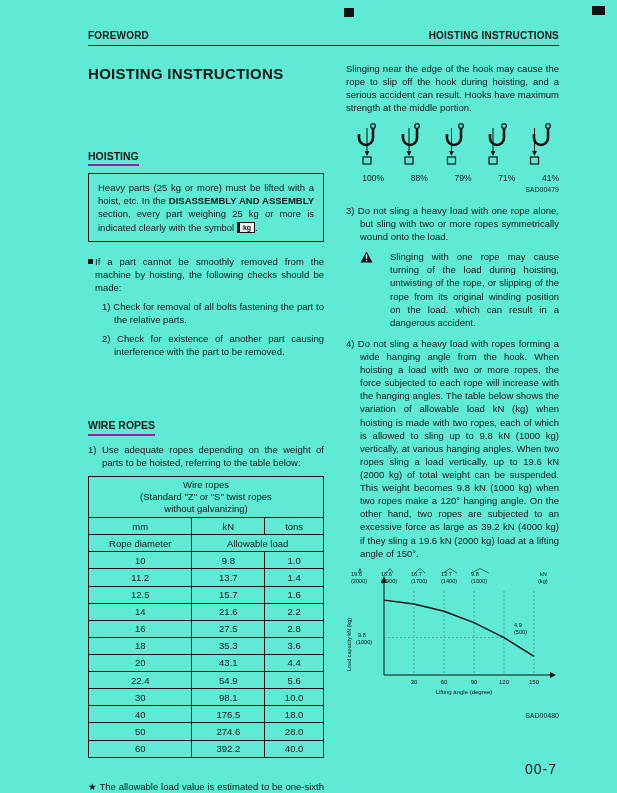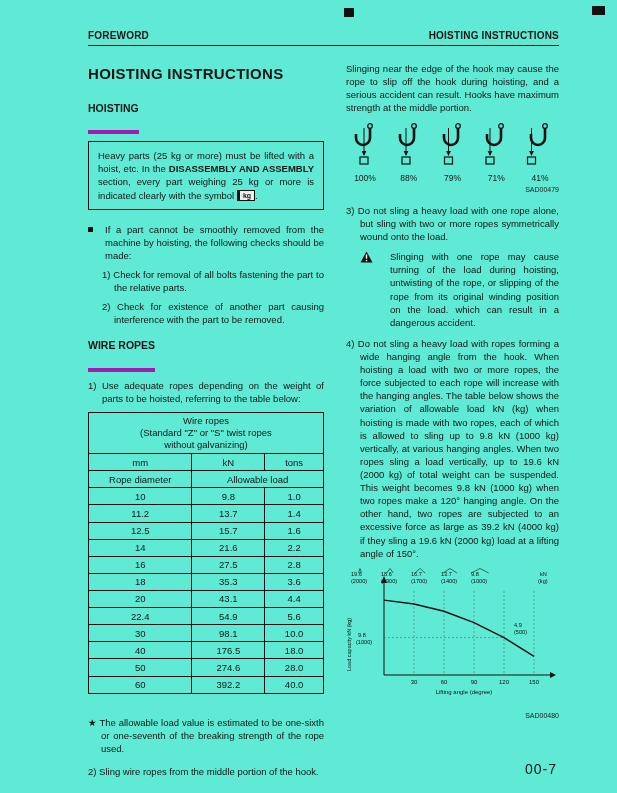--- a/index.html
+++ b/index.html
@@ -23,51 +23,51 @@
   .running-header{
     display:flex;justify-content:space-between;align-items:flex-end;
     font-weight:bold;font-size:10px;letter-spacing:.2px;
     border-bottom:1.6px solid #111;padding-bottom:4px;
   }
   .columns{display:flex;gap:22px;margin-top:16px;}
   .col-left{width:236px;flex:none;font-size:9.5px;line-height:1.38;}
   .col-right{width:213px;flex:none;font-size:9.5px;line-height:1.38;}
   h1.title{font-size:15px;margin:2px 0 16px;letter-spacing:.3px;}
   .sect{font-size:10.5px;font-weight:bold;margin:12px 0 7px;}
-  .sect .u{display:inline-block;border-bottom:4px solid #a21caf;padding-bottom:15px;}
+  .sect .u{display:inline-block;border-bottom:2px solid #a21caf;padding-bottom:1px;margin-top:48px;}
   .notice-box{
     border:1.5px solid #111;
     padding:7px 9px;margin:2px 0 13px;
     text-align:justify;
   }
   .kg-symbol{
     display:inline-block;border:1px solid #111;
     font-size:7px;font-weight:bold;line-height:9px;
     padding:0 3px;vertical-align:1px;background:#eee;
     border-left:3px solid #111;
   }
   .para{margin:0 0 8px;text-align:justify;}
-  .bullet-row{display:flex;gap:12px;margin:0 0 6px;}
+  .bullet-row{display:flex;gap:2px;margin:0 0 6px;}
   .sq-bullet{width:5px;height:5px;background:#111;flex:none;margin-top:4px;}
   .hang{margin:0 0 7px;padding-left:14px;text-indent:-14px;text-align:justify;}
   .hang2{padding-left:26px;text-indent:-12px;margin:0 0 6px;text-align:justify;}
   table.rope-table{
     border-collapse:collapse;width:100%;
     font-size:9.5px;margin:4px 0 8px;
   }
   table.rope-table td,table.rope-table th{
     border:1px solid #111;text-align:center;padding:1.5px 3px;
     font-weight:normal;
   }
   table.rope-table{border:1.5px solid #111;}
   .tbl-title{line-height:1.3;padding:3px 2px;}
   .star-note{margin:22px 0 10px;padding-left:13px;text-indent:-13px;text-align:justify;}
   .fig-code{font-size:7px;text-align:right;margin:1px 0 9px;color:#222;}
   .hook-row{display:flex;justify-content:space-between;margin:4px 0 0;}
-  .hook-cell{width:38px;text-align:center;}
+  .hook-cell{width:38px;text-align:right;}
   .hook-pct{font-size:8.5px;margin-top:1px;}
   .warning{display:flex;gap:17px;padding-left:14px;margin:0 0 8px;}
   .warning .wtxt{margin:0;text-align:justify;}
   .warn-icon{flex:none;margin-top:1px;}
   .chart-block{margin-top:4px;}
   .page-number{
     position:absolute;right:60px;bottom:16px;
     font-size:14px;letter-spacing:1px;
   }
 </style>

